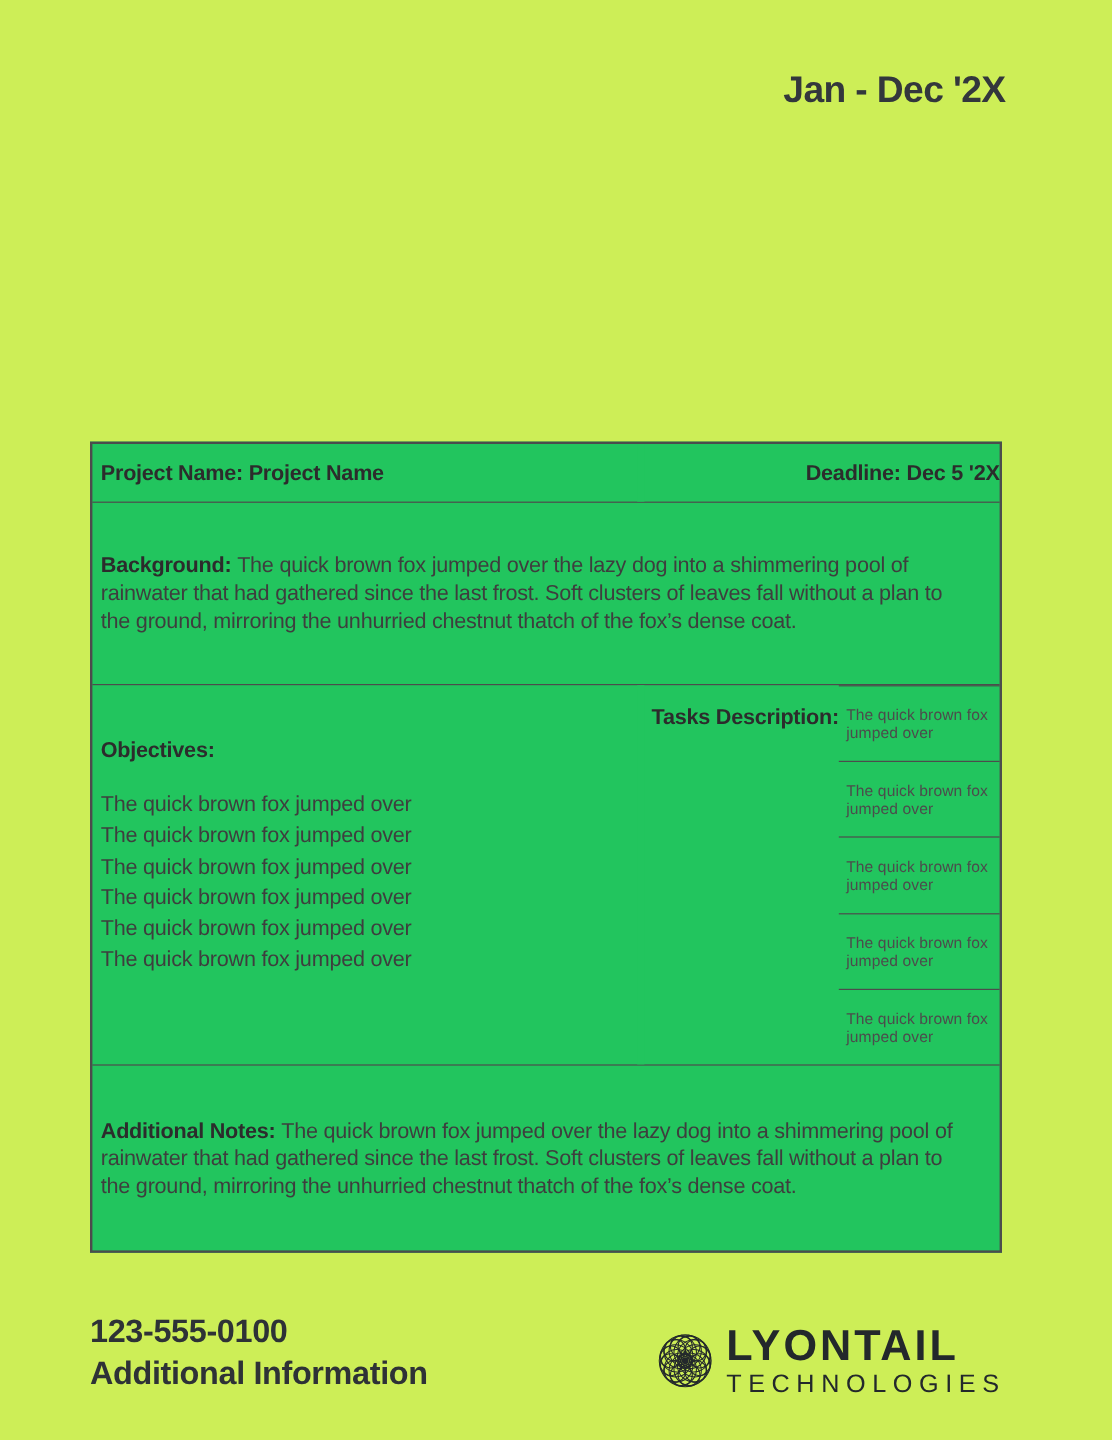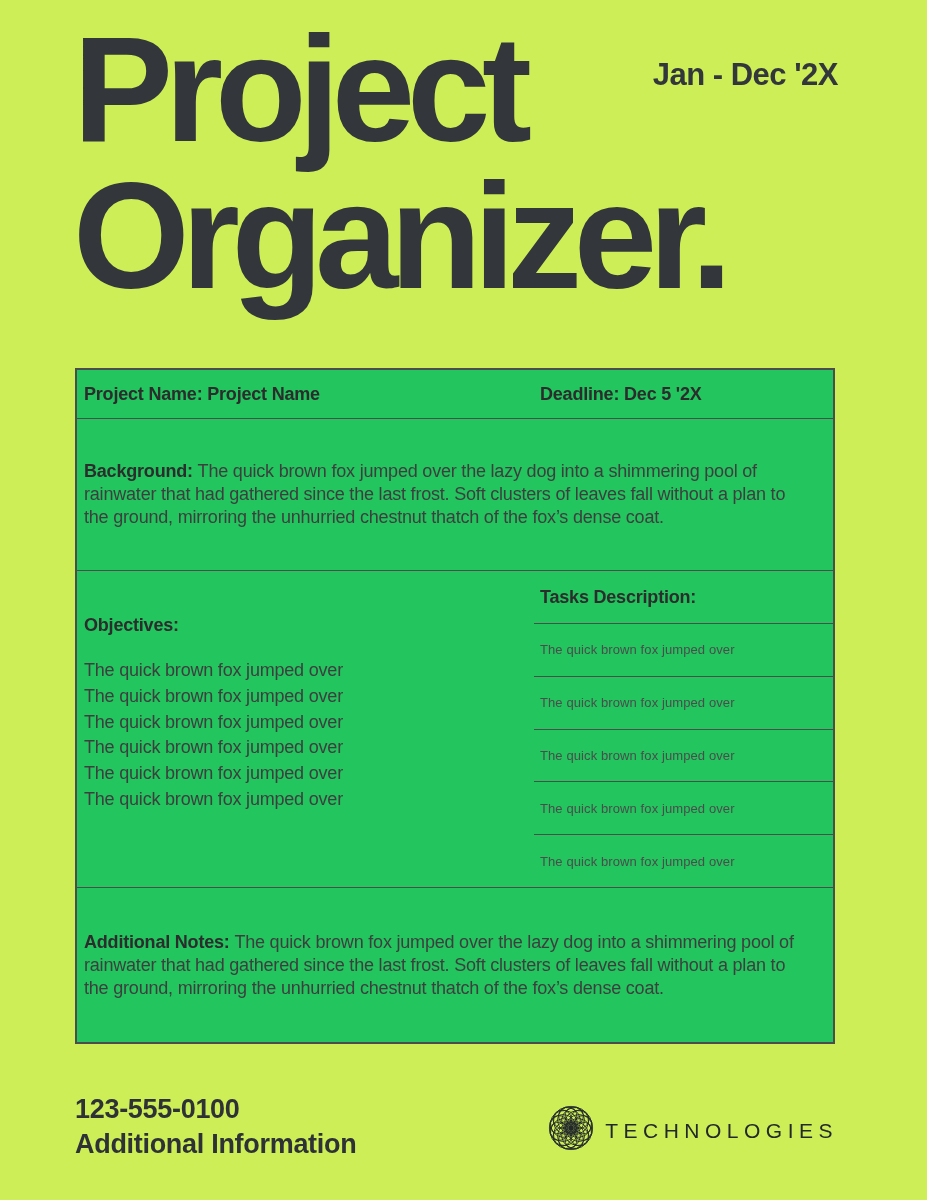--- a/index.html
+++ b/index.html
@@ -32,21 +32,21 @@
     position:absolute; left:75px; top:368px;
     width:760px; box-sizing:border-box;
     border:2px solid #4c4c4c;
     background:#22c55e;
   }
   .t-row { display:flex; box-sizing:border-box; }
   .t-row + .t-row { border-top:1px solid #4c4c4c; }
 
   .cell { box-sizing:border-box; }
   .cell-left  { flex:0 0 454px; }
-  .cell-right { flex:1; border-left:3px solid #22c55e; }
+  .cell-right { flex:1; border-left:6px solid #22c55e;justify-content:flex-end; }
 
   .row-titles { height:48px; }
   .row-titles .cell {
     display:flex; align-items:center;
     font-size:18px; font-weight:700; color:#2c2c2c;
     white-space:pre; letter-spacing:-0.2px;
   }
   .row-titles .cell-left  { padding-left:7px; }
   .row-titles .cell-right { padding-left:6px; }
 
@@ -66,21 +66,21 @@
   .section-label {
     font-size:18px; font-weight:700; color:#2c2c2c;
     letter-spacing:-0.2px;
   }
   .objectives-list { margin-top:22px; }
   .objectives-list .list-line {
     font-size:18px; line-height:25.8px; color:#3e3e3e;
     letter-spacing:-0.2px;
   }
 
-  .tasks-col { display:flex; flex-direction:column; }
+  .tasks-col { display:flex; flex-direction:row; }
   .tasks-header {
     height:52px; flex:0 0 auto;
     display:flex; align-items:center; padding-left:6px;
     box-sizing:border-box;
   }
   .task-rows { flex:1; display:flex; flex-direction:column; }
   .task-rows .list-line {
     flex:1; display:flex; align-items:center;
     padding-left:6px; box-sizing:border-box;
     border-top:1px solid #4c4c4c;
@@ -117,24 +117,20 @@
     letter-spacing:5.5px; color:#23282b; margin-top:4px;
   }
 </style>
 </head>
 <body>
 
 <div class="page">
 
   <div class="date-range">Jan - Dec '2X</div>
 
-  <h1 class="page-title" style="margin:0;">
-    <span class="line">Project</span>
-    <span class="line">Organizer.</span>
-  </h1>
 
   <div class="doc-table">
 
     <div class="t-row row-titles">
       <div class="cell cell-left"><span>Project Name: </span><span>Project Name</span></div>
       <div class="cell cell-right"><span>Deadline: </span><span>Dec 5 '2X</span></div>
     </div>
 
     <div class="t-row row-paragraph">
       <div class="cell cell-full">
@@ -207,17 +203,18 @@
           <circle cx="13" cy="0" r="9.5" transform="rotate(225)"></circle>
           <circle cx="13" cy="0" r="9.5" transform="rotate(255)"></circle>
           <circle cx="13" cy="0" r="9.5" transform="rotate(285)"></circle>
           <circle cx="13" cy="0" r="9.5" transform="rotate(315)"></circle>
           <circle cx="13" cy="0" r="9.5" transform="rotate(345)"></circle>
         </g>
       </g>
       <circle r="3" fill="#23282b"></circle>
     </svg>
     <div class="logo-text">
+      <span class="logo-name">LYONTAIL</span>
       <span class="logo-sub">TECHNOLOGIES</span>
     </div>
   </div>
 
 </div>
 
 </body></html>

